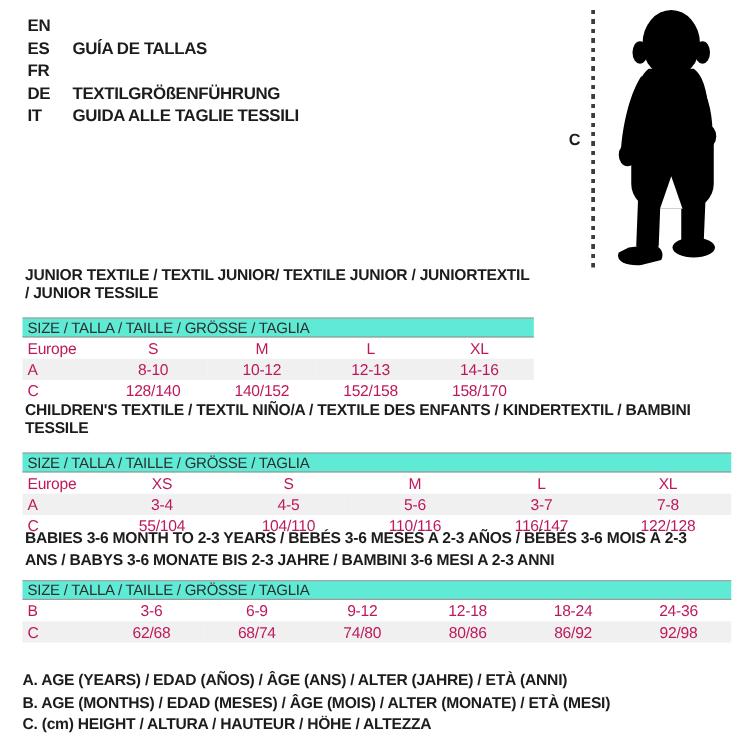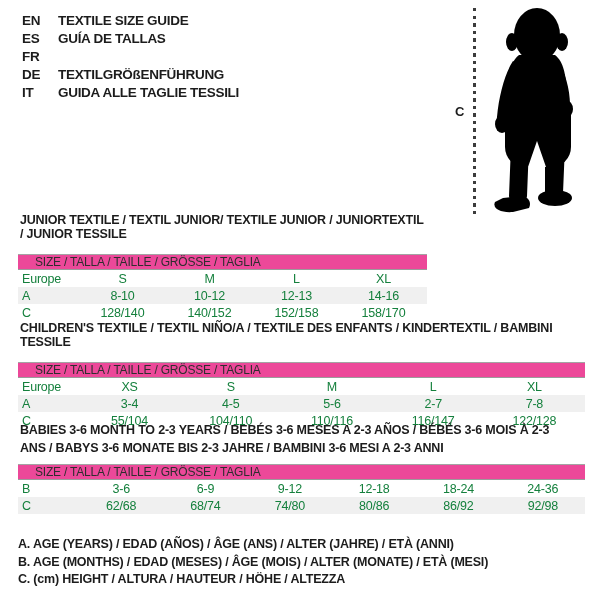--- a/index.html
+++ b/index.html
@@ -20,43 +20,42 @@
   .height-label{position:absolute;left:455px;top:104px;font-size:13px;font-weight:700;}
   .baby-svg{position:absolute;left:487px;top:5px;}
   
   .tbl{position:absolute;left:18px;}
   .t1{top:213px;width:409px;}
   .t2{top:321px;width:567px;}
   .t3{top:421px;width:567px;}
   .tbl-title{font-size:12.5px;font-weight:700;letter-spacing:-0.2px;line-height:14px;margin:0 0 13px 2px;}
   .t3 .tbl-title{line-height:18px;margin:0 16px 7px 2px;}
   .size-bar{
-    background:#ec4899;border-top:1px solid #a3a3a3;border-bottom:1px solid #9b9b9b;
-    height:14px;line-height:14px;padding:0 0 0 17px;font-size:12px;color:#2e2e2e;letter-spacing:-0.2px;
+    background:#5eead4;border-top:1px solid #a3a3a3;border-bottom:1px solid #9b9b9b;
+    height:14px;line-height:14px;padding:0 0 0 4px;font-size:12px;color:#2e2e2e;letter-spacing:-0.2px;
   }
   table.size-table{width:100%;border-collapse:collapse;table-layout:fixed;}
   table.size-table td{
-    height:17px;padding:0;font-size:12.5px;color:#15803d;text-align:center;
+    height:17px;padding:0;font-size:12.5px;color:#be185d;text-align:center;
     letter-spacing:-0.2px;vertical-align:middle;
   }
   table.size-table td.rl{width:57px;text-align:left;padding-left:4px;}
   table.size-table tr:nth-child(even){background:#f0f0f0;}
   
   .legend{position:absolute;left:18px;top:536px;}
   .legend div{font-size:12.5px;font-weight:700;letter-spacing:-0.2px;line-height:17.5px;}
 </style>
 </head>
 <body>
 
 <div class="page">
 
   <div class="langs">
     <div class="lang-row">
       <span class="code">EN</span>
-      <span class="lbl">TEXTILE SIZE GUIDE</span>
     </div>
     <div class="lang-row">
       <span class="code">ES</span>
       <span class="lbl">GUÍA DE TALLAS</span>
     </div>
     <div class="lang-row">
       <span class="code">FR</span>
     </div>
     <div class="lang-row">
       <span class="code">DE</span>
@@ -130,21 +129,21 @@
         <td>S</td>
         <td>M</td>
         <td>L</td>
         <td>XL</td>
       </tr>
       <tr>
         <td class="rl">A</td>
         <td>3-4</td>
         <td>4-5</td>
         <td>5-6</td>
-        <td>2-7</td>
+        <td>3-7</td>
         <td>7-8</td>
       </tr>
       <tr>
         <td class="rl">C</td>
         <td>55/104</td>
         <td>104/110</td>
         <td>110/116</td>
         <td>116/147</td>
         <td>122/128</td>
       </tr>

